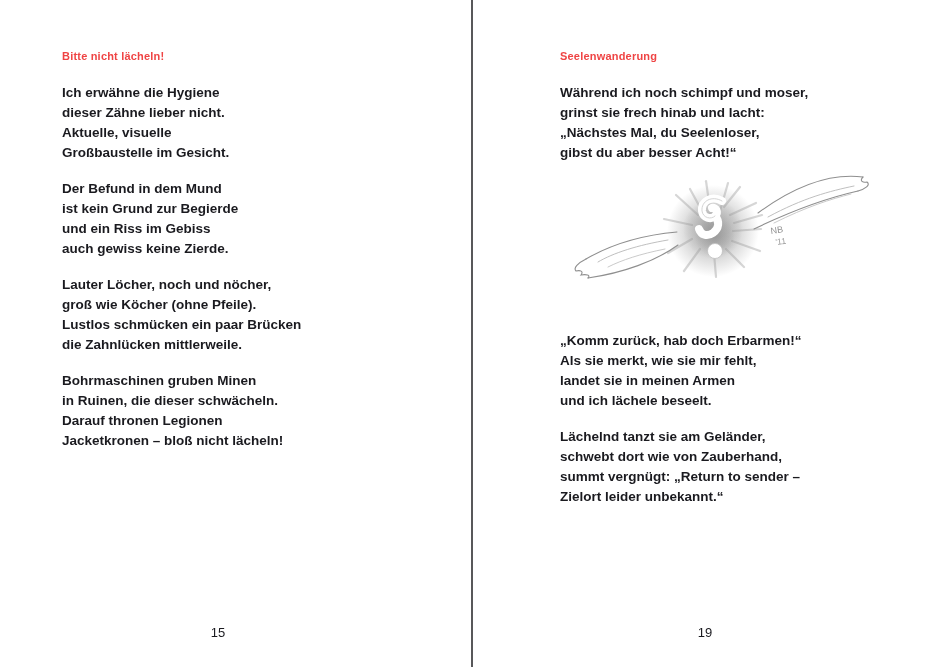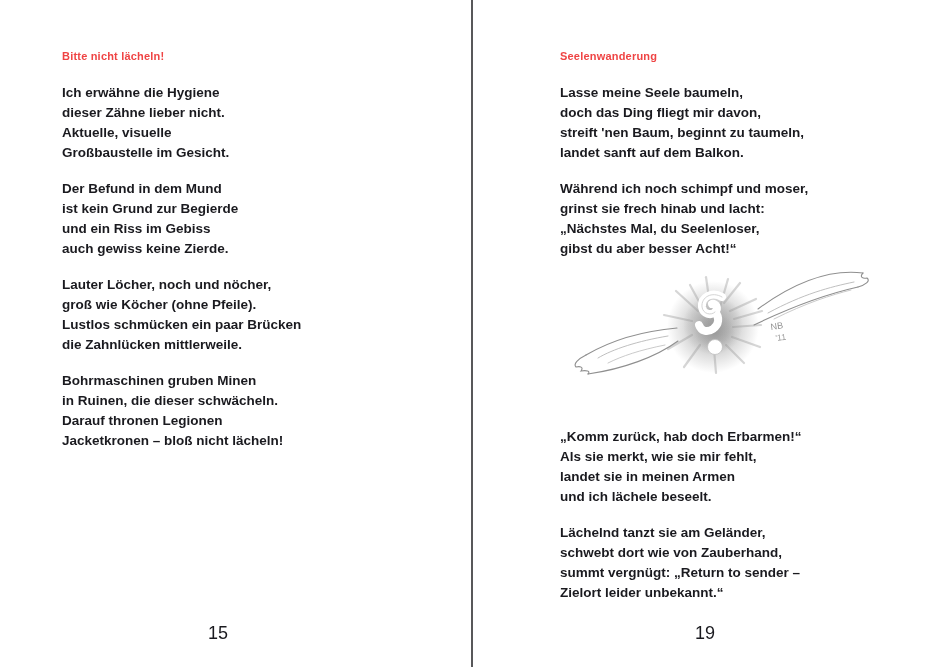--- a/index.html
+++ b/index.html
@@ -49,21 +49,21 @@
   }
   .illustration {
     position: relative;
     height: 150px;
     margin: -14px 0 16px 0;
   }
   .illustration svg { display: block; margin-left: 8px; }
   .pagenum {
     position: absolute;
     top: 625px;
-    font-size: 18px;
+    font-size: 13px;
     line-height: 16px;
     color: #1a1a1f;
     text-align: center;
   }
   .pagenum.left  { left: 62px;  width: 312px; }
   .pagenum.right { left: 545px; width: 320px; }
 </style>
 </head>
 <body>
 
@@ -86,24 +86,20 @@
     <p class="stanza">Bohrmaschinen gruben Minen
 in Ruinen, die dieser schwächeln.
 Darauf thronen Legionen
 Jacketkronen – bloß nicht lächeln!</p>
   </section>
 
   <div class="divider"></div>
 
   <section class="page right">
     <h2 class="poem-title">Seelenwanderung</h2>
-    <p class="stanza">Lasse meine Seele baumeln,
-doch das Ding fliegt mir davon,
-streift 'nen Baum, beginnt zu taumeln,
-landet sanft auf dem Balkon.</p>
     <p class="stanza">Während ich noch schimpf und moser,
 grinst sie frech hinab und lacht:
 „Nächstes Mal, du Seelenloser,
 gibst du aber besser Acht!“</p>
 
     <div class="illustration">
       <svg width="310" height="150" viewBox="0 0 310 150" xmlns="http://www.w3.org/2000/svg">
         <defs>
           <radialGradient id="cloudg" cx="50%" cy="50%" r="50%">
             <stop offset="0%" stop-color="#8e8e8e" stop-opacity="0.7"></stop>

